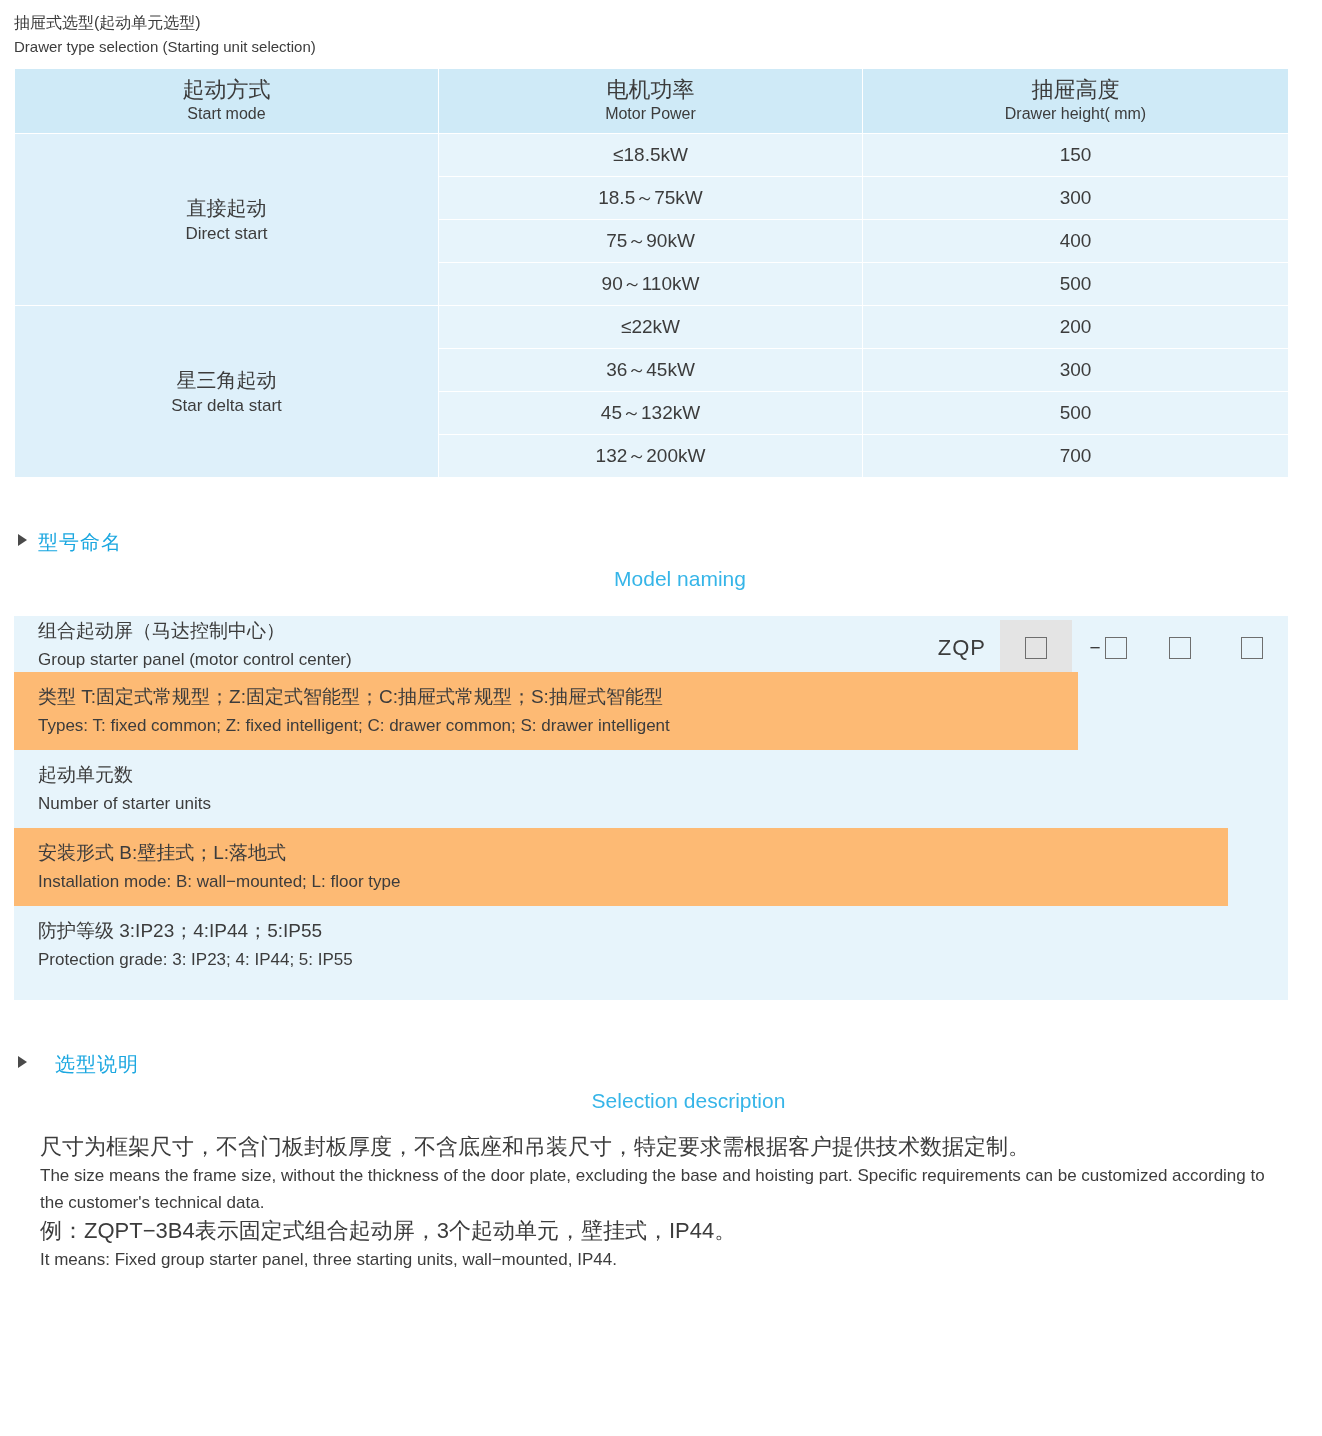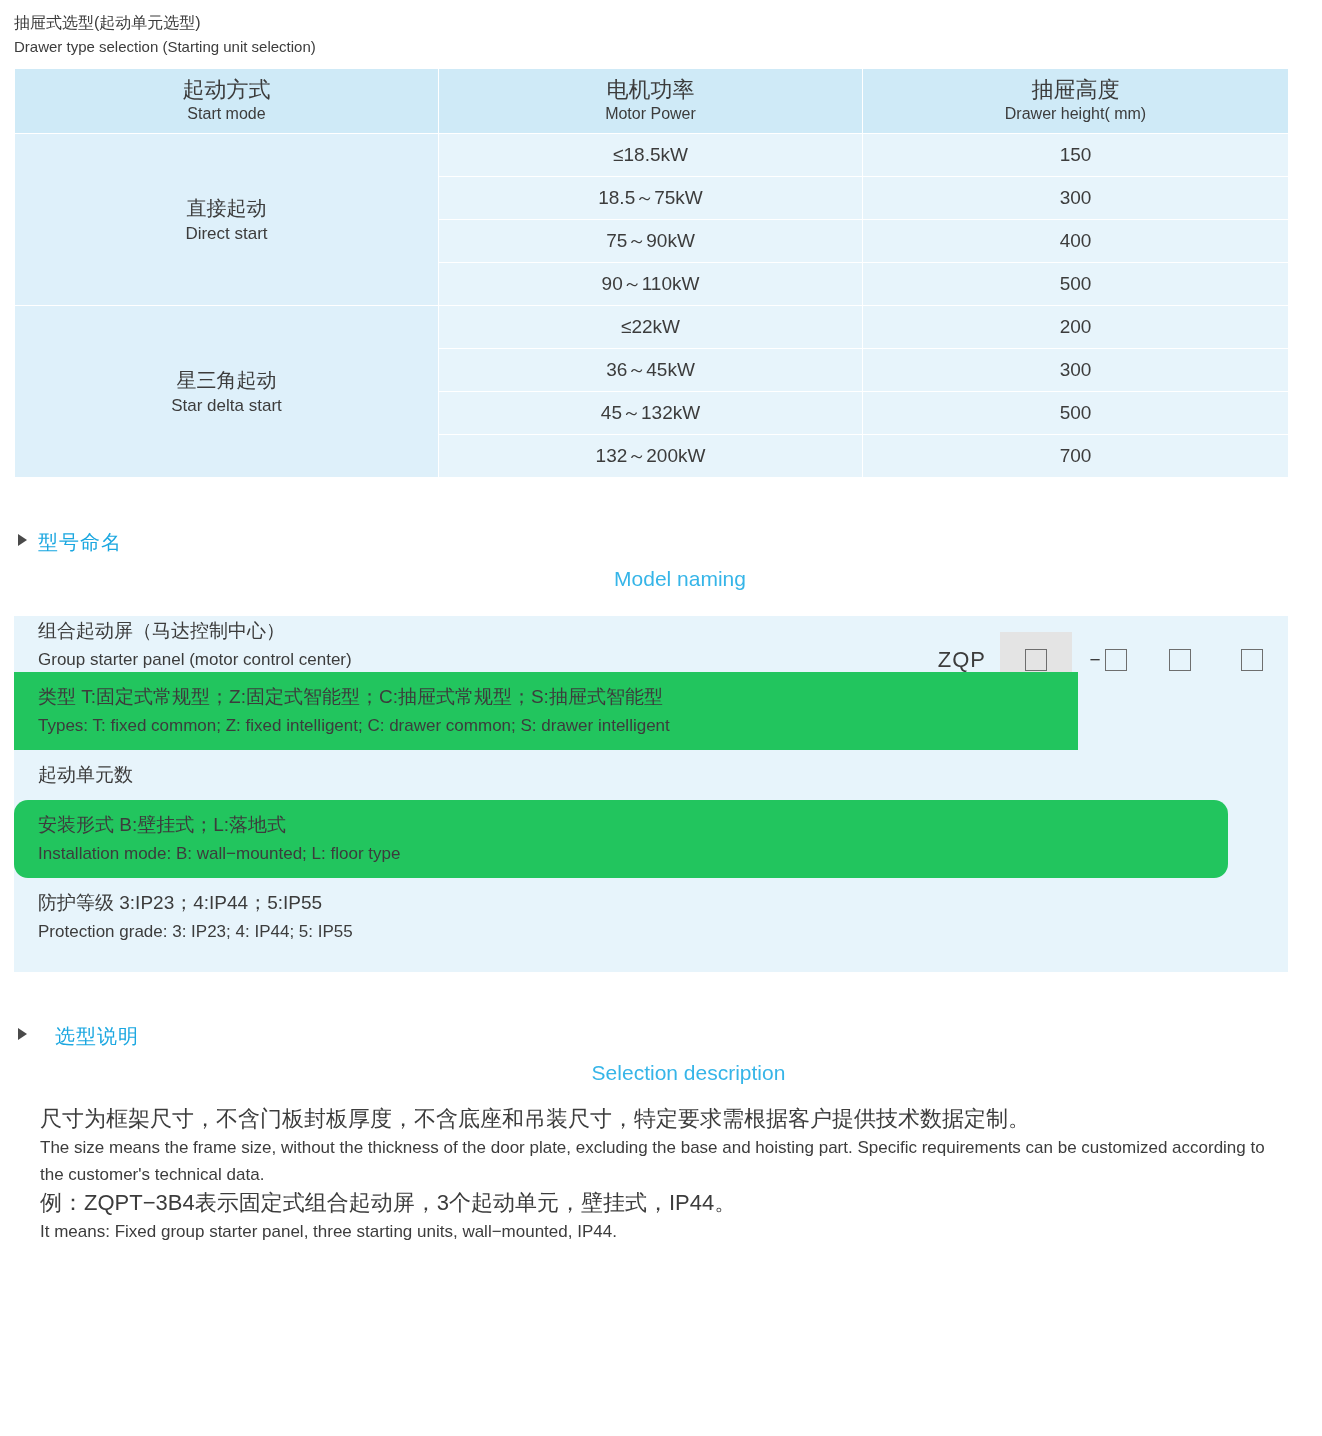--- a/index.html
+++ b/index.html
@@ -131,35 +131,35 @@
     font-size: 17px;
     line-height: 28px;
     color: #3c3c3c;
   }
   .row-inner {
     padding: 10px 0 10px 24px;
   }
 
   
   .grey {
-    background: #22c55e;
+    background: #fdba74;
   }
 
   .r1 {
     height: 56px;
     padding-left: 24px;
     display: flex;
     align-items: flex-start;
   }
   .r1 .labels { line-height: 26px; }
 
   .code-area {
     position: absolute;
     right: 0;
-    top: 16px;
+    top: 4px;
     height: 56px;
     display: flex;
     align-items: center;
   }
   .code-zqp {
     font-size: 22px;
     letter-spacing: 1px;
     color: #3c3c3c;
     padding-right: 14px;
   }
@@ -177,21 +177,21 @@
     justify-content: center;
   }
   .cell-box.g { background: #e4e4e4; }
   .dash {
     font-size: 19px;
     margin-right: 4px;
   }
 
   .r2 { width: 1064px; }
   .r3 { width: 1140px; }
-  .r4 { width: 1214px; border-radius: 14px; }
+  .r4 { width: 1214px; }
   .r5 { width: 1058px; }
 
   
   .desc {
     margin: 16px 0 0 40px;
     width: 1250px;
   }
   .desc p {
     margin: 0;
     color: #3c3c3c;
@@ -317,20 +317,21 @@
     <div class="naming-row grey r2">
       <div class="row-inner">
         <div class="cn">类型    T:固定式常规型；Z:固定式智能型；C:抽屉式常规型；S:抽屉式智能型</div>
         <div class="en">Types: T: fixed common; Z: fixed intelligent; C: drawer common; S: drawer intelligent</div>
       </div>
     </div>
 
     <div class="naming-row r3">
       <div class="row-inner">
         <div class="cn">起动单元数</div>
+        <div class="en">Number of starter units</div>
       </div>
     </div>
 
     <div class="naming-row grey r4">
       <div class="row-inner">
         <div class="cn">安装形式  B:壁挂式；L:落地式</div>
         <div class="en">Installation mode: B: wall−mounted; L: floor type</div>
       </div>
     </div>
 

